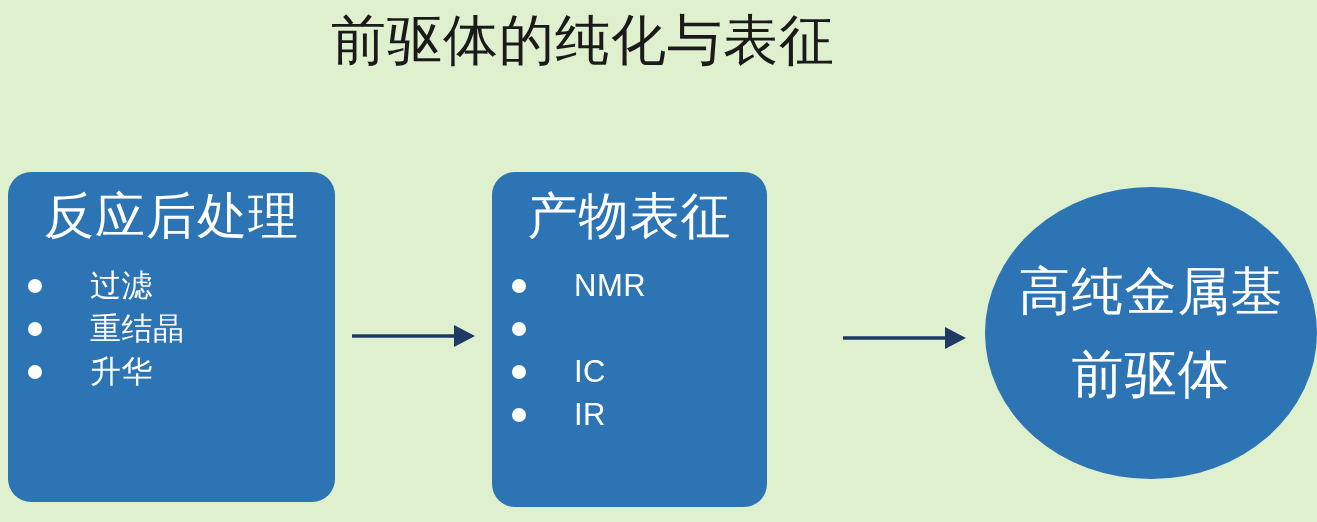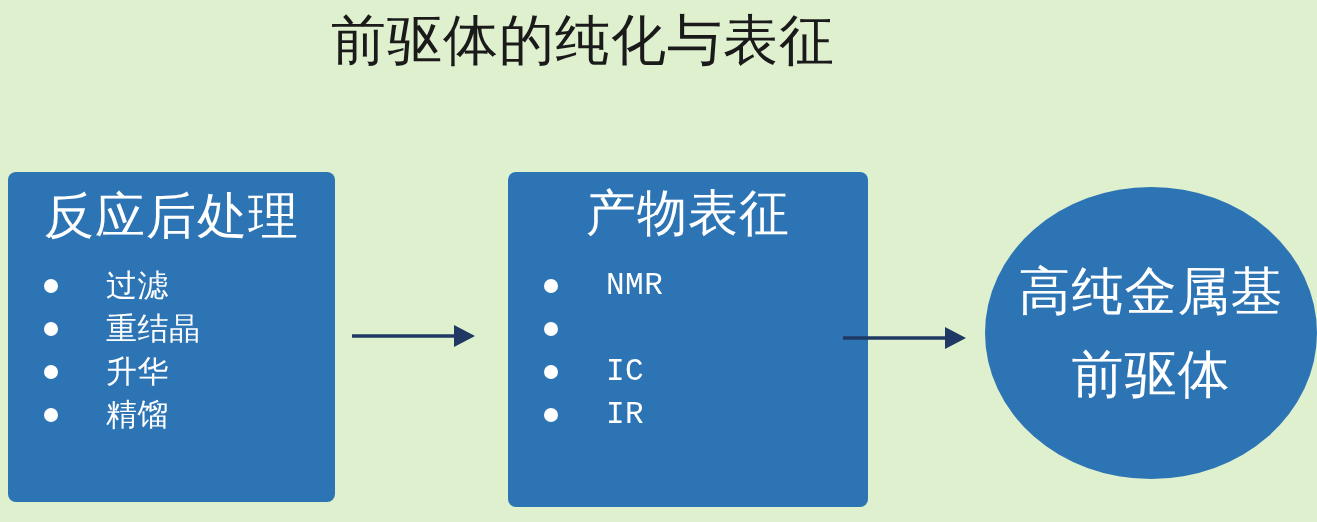--- a/index.html
+++ b/index.html
@@ -27,55 +27,55 @@
     line-height: 1.25;
     font-weight: 400;
     color: var(--title-text, #1A1A1A);
     letter-spacing: 1px;
   }
   .node {
     position: absolute;
     background: var(--node-fill, #2D74B5);
     color: var(--node-text, #FFFFFF);
   }
-  .box { border-radius: 8px; }
+  .box { border-radius: 23px; }
   .box-heading {
     padding-top: 17px;
     text-align: center;
     font-size: 50px;
     line-height: 1.1;
     font-weight: 400;
     letter-spacing: 1px;
     white-space: nowrap;
   }
   ul.bullets {
     list-style: none;
     margin-top: 20px;
   }
   ul.bullets li {
     display: flex;
     align-items: center;
     height: 43px;
-    padding-left: 36px;
+    padding-left: 20px;
   }
   .dot {
     width: 14px; height: 14px;
     border-radius: 50%;
     background: var(--node-text, #FFFFFF);
     flex: 0 0 14px;
   }
   .bullet-label {
     margin-left: 48px;
     font-size: 31px;
     line-height: 1;
     letter-spacing: 0.5px;
     white-space: nowrap;
   }
   #box-post-treatment { left: 8px;   top: 172px; width: 327px; height: 330px; }
-  #box-characterization { left: 508px; top: 172px; width: 360px; height: 335px; font-family: Liberation Mono, monospace; }
+  #box-characterization { left: 492px; top: 172px; width: 275px; height: 335px; }
   #result-ellipse {
     left: 985px; top: 187px; width: 332px; height: 292px;
     border-radius: 50%;
     display: flex;
     flex-direction: column;
     align-items: center;
     justify-content: center;
   }
   .ellipse-line {
     font-size: 52px;
@@ -102,24 +102,20 @@
       <span class="dot"></span>
       <span class="bullet-label">过滤</span>
     </li>
     <li>
       <span class="dot"></span>
       <span class="bullet-label">重结晶</span>
     </li>
     <li>
       <span class="dot"></span>
       <span class="bullet-label">升华</span>
-    </li>
-    <li>
-      <span class="dot"></span>
-      <span class="bullet-label">精馏</span>
     </li>
   </ul>
 </div>
 
 <div class="flow-arrow" id="flow-arrow-1">
   <svg width="125" height="26" viewBox="0 0 125 26">
     <line x1="1" y1="13" x2="104" y2="13" stroke="#1F3864" stroke-width="3.5"></line>
     <polygon points="103,2 124,13 103,24" fill="#1F3864"></polygon>
   </svg>
 </div>

